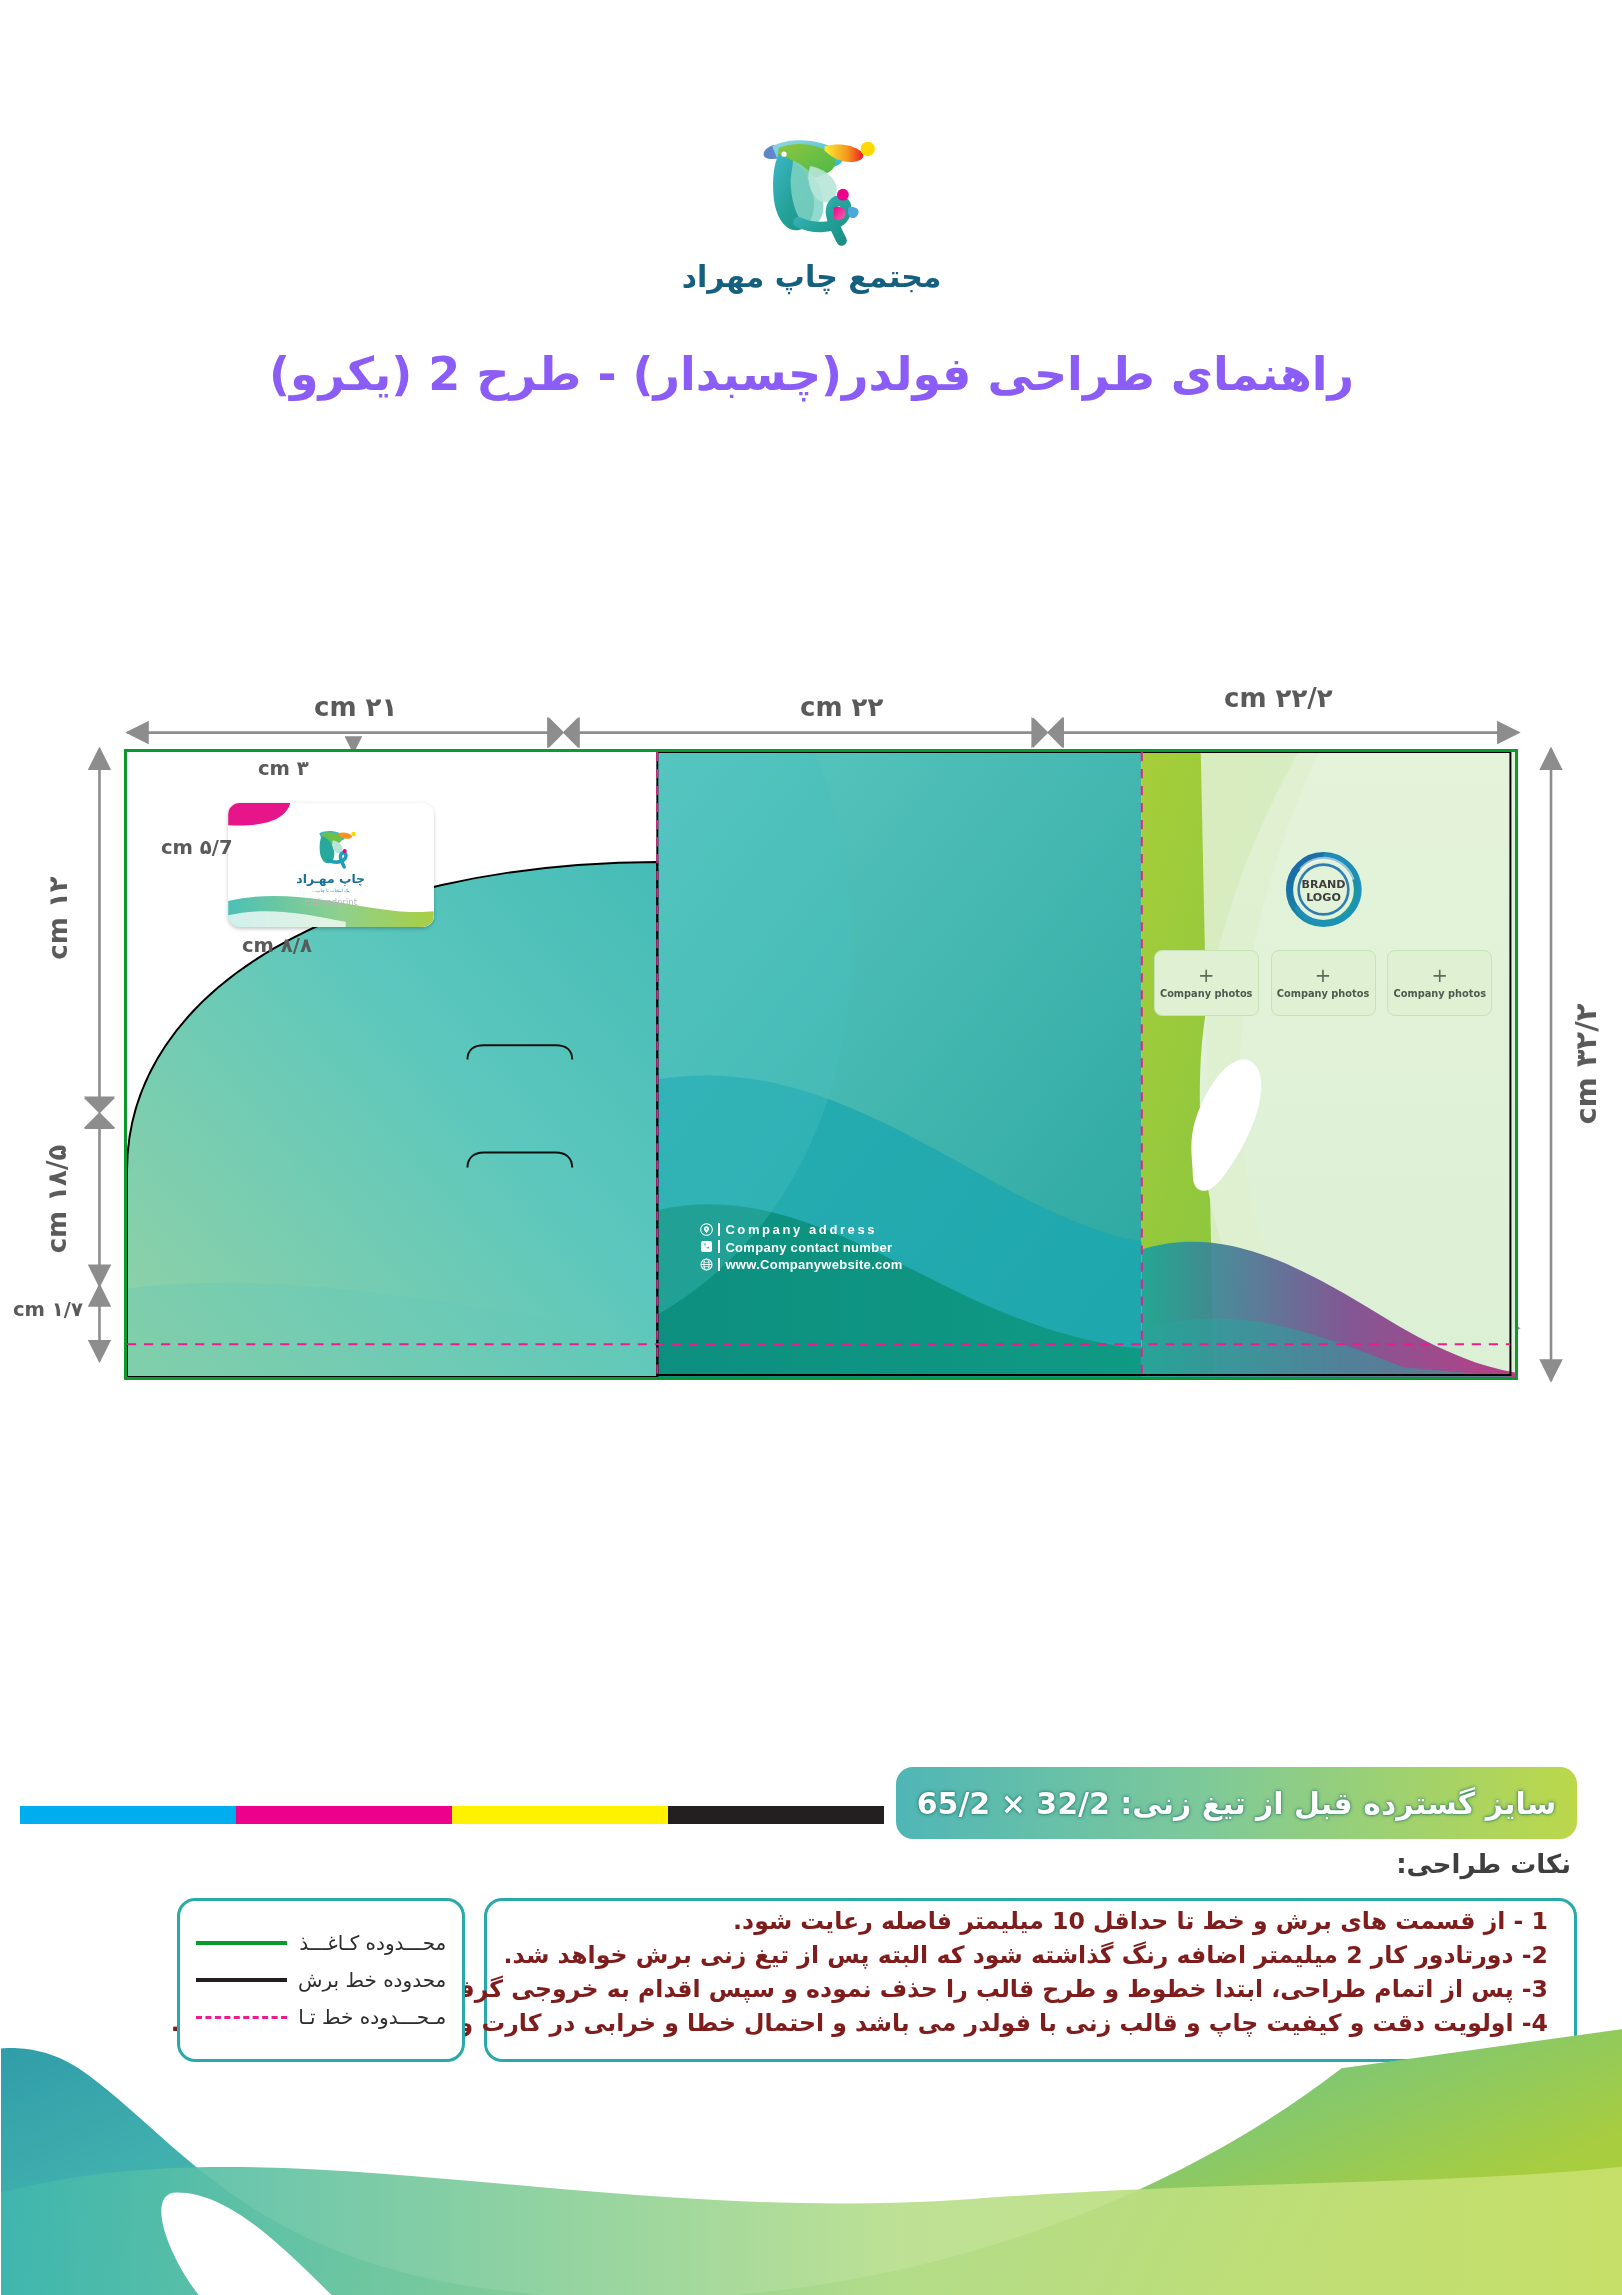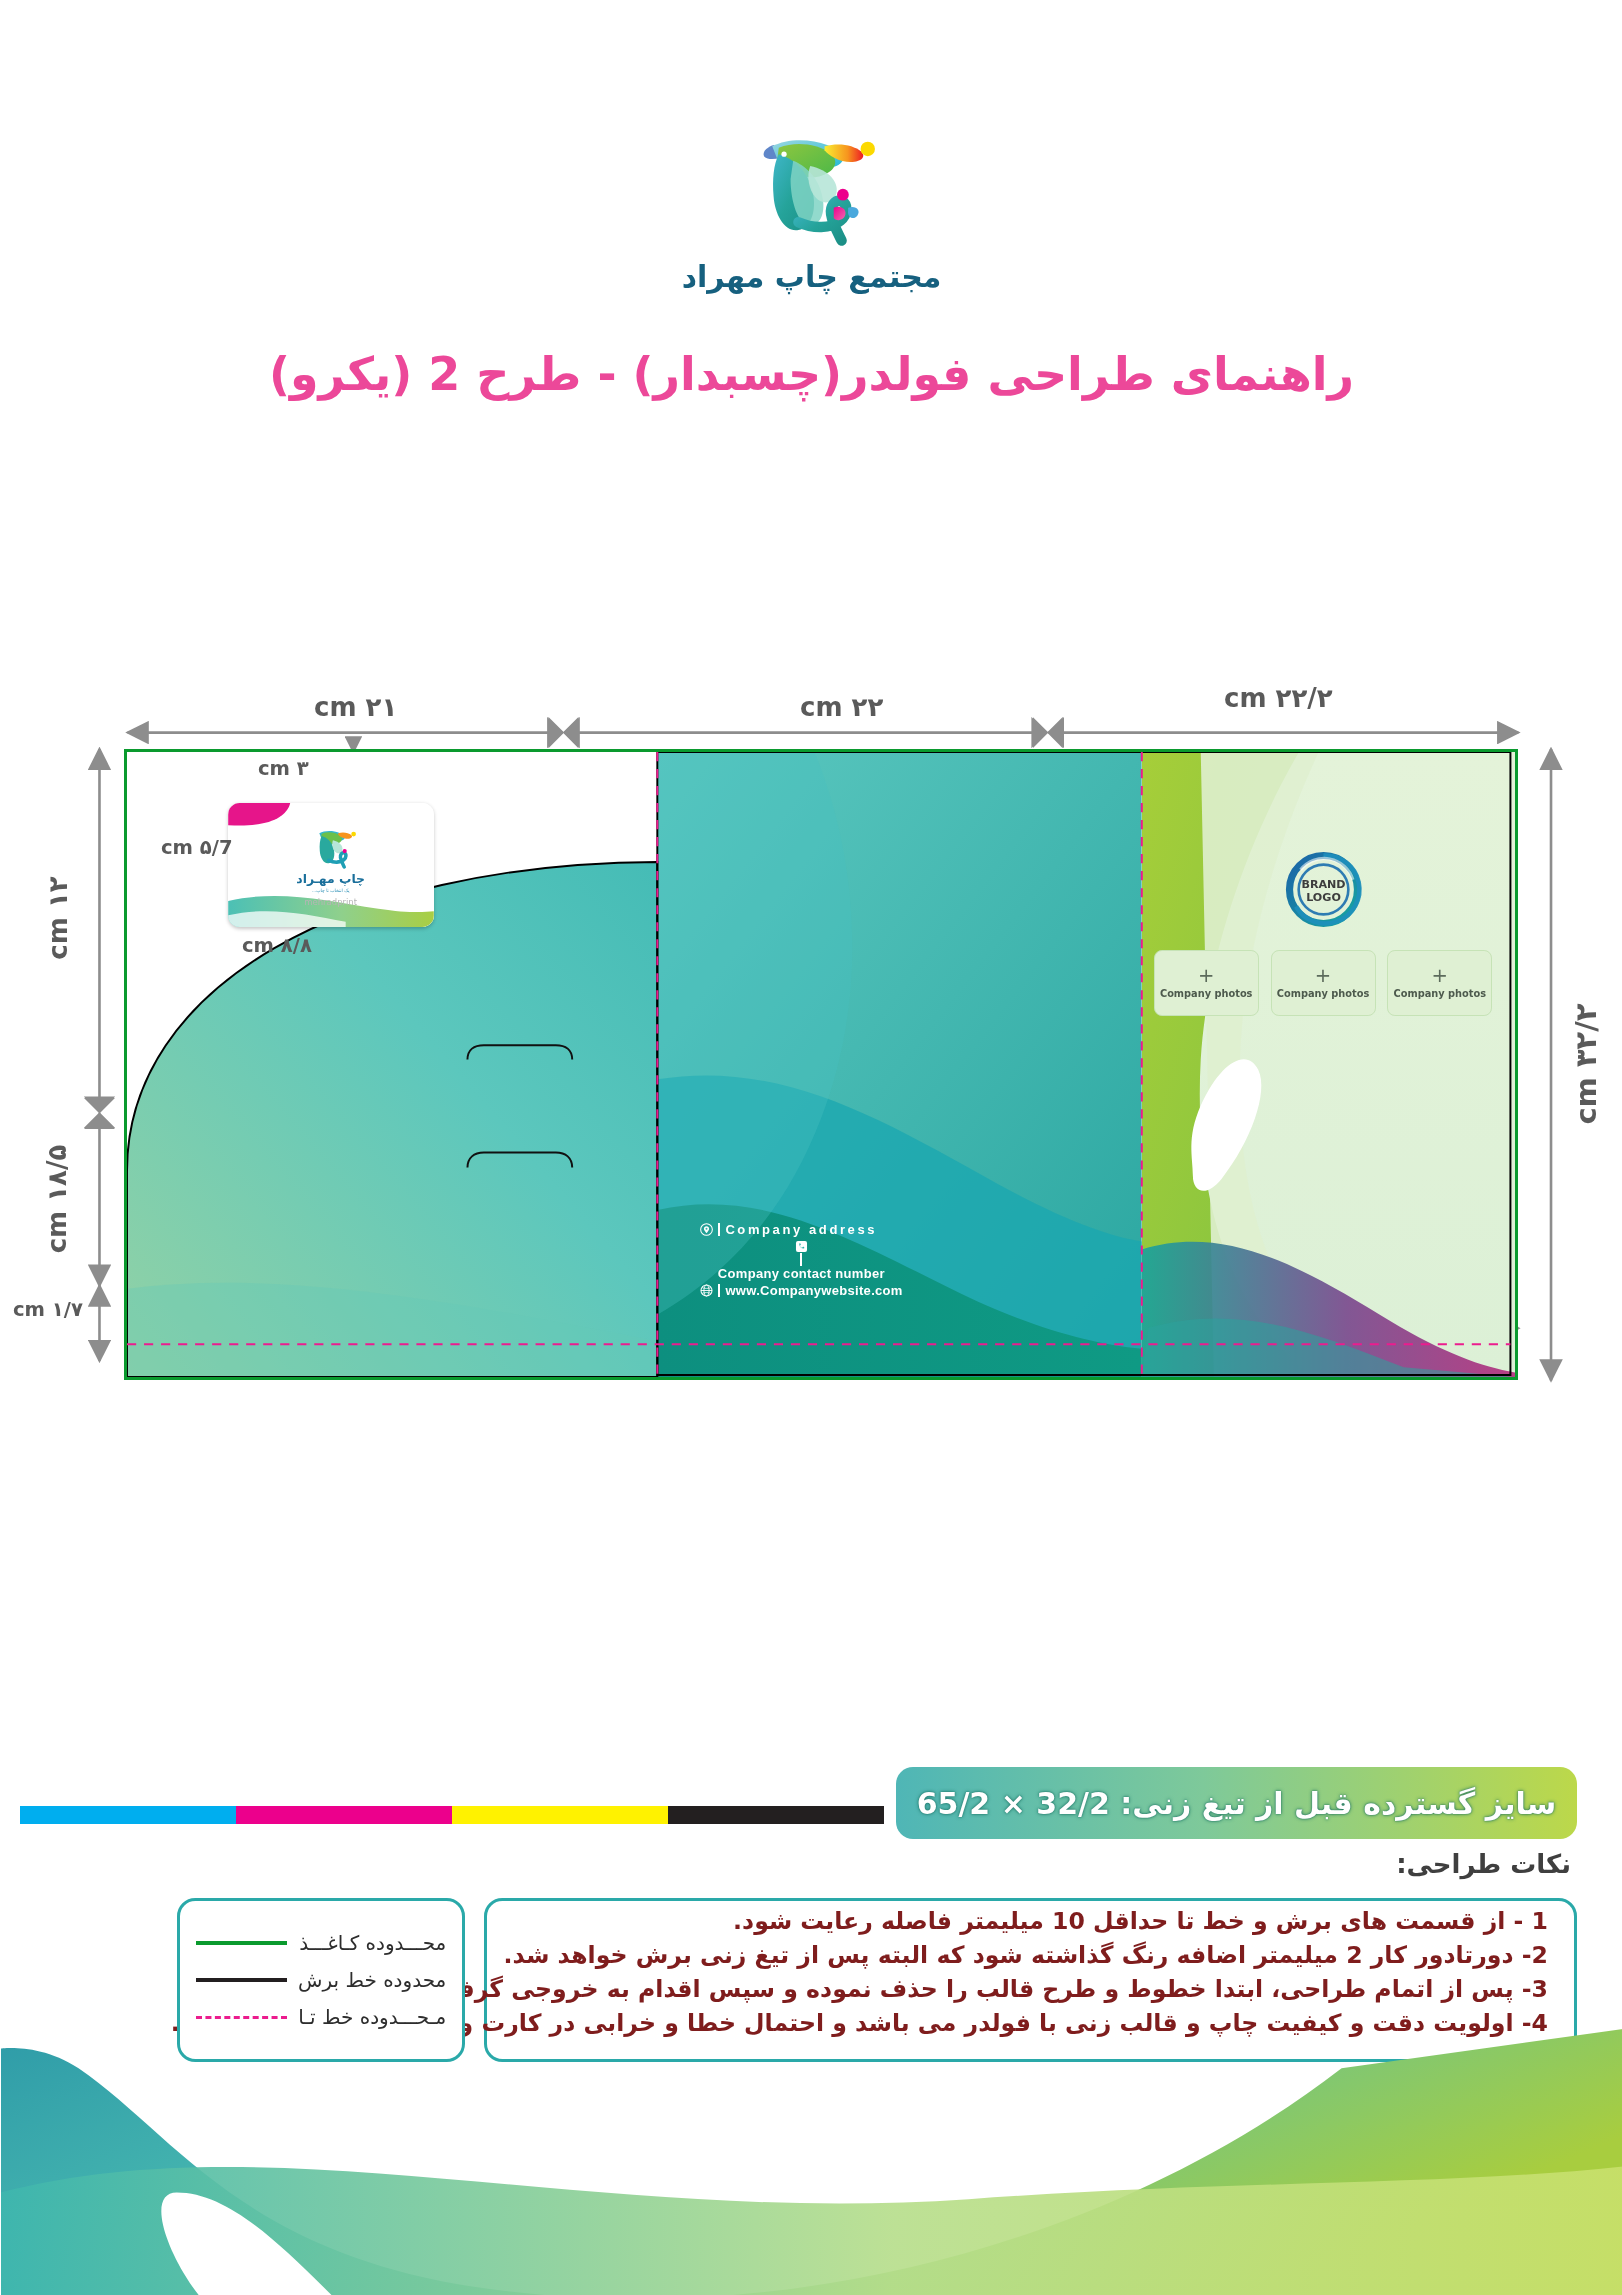--- a/index.html
+++ b/index.html
@@ -14,21 +14,21 @@
 
   
   #logo-block{left:0;top:124px;width:1623px;text-align:center;}
   #logo-mark{width:157px;height:131px;margin:0 auto;display:block;}
   #logo-wordmark{
     margin-top:3.9px;font-size:30px;color:#16607f;font-weight:bold;
     letter-spacing:0px;direction:rtl;
   }
   #page-title{
     left:0;top:347px;width:1623px;text-align:center;
-    font-size:46px;font-weight:bold;color:#ec4899;direction:rtl;
+    font-size:46px;font-weight:bold;color:#8b5cf6;direction:rtl;
   }
 
   
   #diagram{left:0;top:667px;width:1623px;height:838px;}
 
   .dimlabel{
     position:absolute;color:#5a5a5a;font-weight:bold;
     font-size:26px;white-space:nowrap;
   }
   .dimlabel.small{font-size:19.6px;}
@@ -321,21 +321,21 @@
     <div class="abs" style="left:573px;top:470px;direction:ltr;">
       <div style="display:flex;align-items:center;margin-bottom:2.6px;">
         <svg width="13" height="13" viewBox="0 0 20 20">
           <circle cx="10" cy="10" r="9" fill="none" stroke="#fff" stroke-width="1.6"></circle>
           <path d="M10 5 C12.4 5 14 6.8 14 8.8 C14 11.4 10 15.5 10 15.5 C10 15.5 6 11.4 6 8.8 C6 6.8 7.6 5 10 5 Z" fill="#fff"></path>
           <circle cx="10" cy="8.8" r="1.5" fill="#31b4ab"></circle>
         </svg>
         <span style="width:2px;height:13px;background:#fff;margin:0 5.2px;display:inline-block;"></span>
         <span style="color:#fff;font-size:13px;font-weight:bold;letter-spacing:2.6px;font-family:'Liberation Sans',sans-serif;">Company address</span>
       </div>
-      <div style="display:flex;align-items:center;margin-bottom:2.6px;flex-direction:column;">
+      <div style="display:flex;margin-bottom:2.6px;">
         <svg width="13" height="13" viewBox="0 0 20 20">
           <rect x="1.5" y="1.5" width="17" height="17" rx="3" fill="#fff"></rect>
           <path d="M6.5 6 C6.5 5.4 7 5 7.6 5.2 L9 5.7 L8.6 8 L7.4 8.2 C7.8 10.2 9.2 11.6 11.2 12 L11.5 10.9 L13.8 10.5 L14.3 11.9 C14.5 12.5 14.1 13 13.5 13 C9.6 13 6.5 9.9 6.5 6 Z" fill="#2fb3ab"></path>
         </svg>
         <span style="width:2px;height:13px;background:#fff;margin:0 5.2px;display:inline-block;"></span>
         <span style="color:#fff;font-size:13px;font-weight:bold;letter-spacing:0.3px;font-family:'Liberation Sans',sans-serif;">Company contact number</span>
       </div>
       <div style="display:flex;align-items:center;">
         <svg width="13" height="13" viewBox="0 0 20 20">
           <circle cx="10" cy="10" r="8.5" fill="none" stroke="#fff" stroke-width="1.6"></circle>

